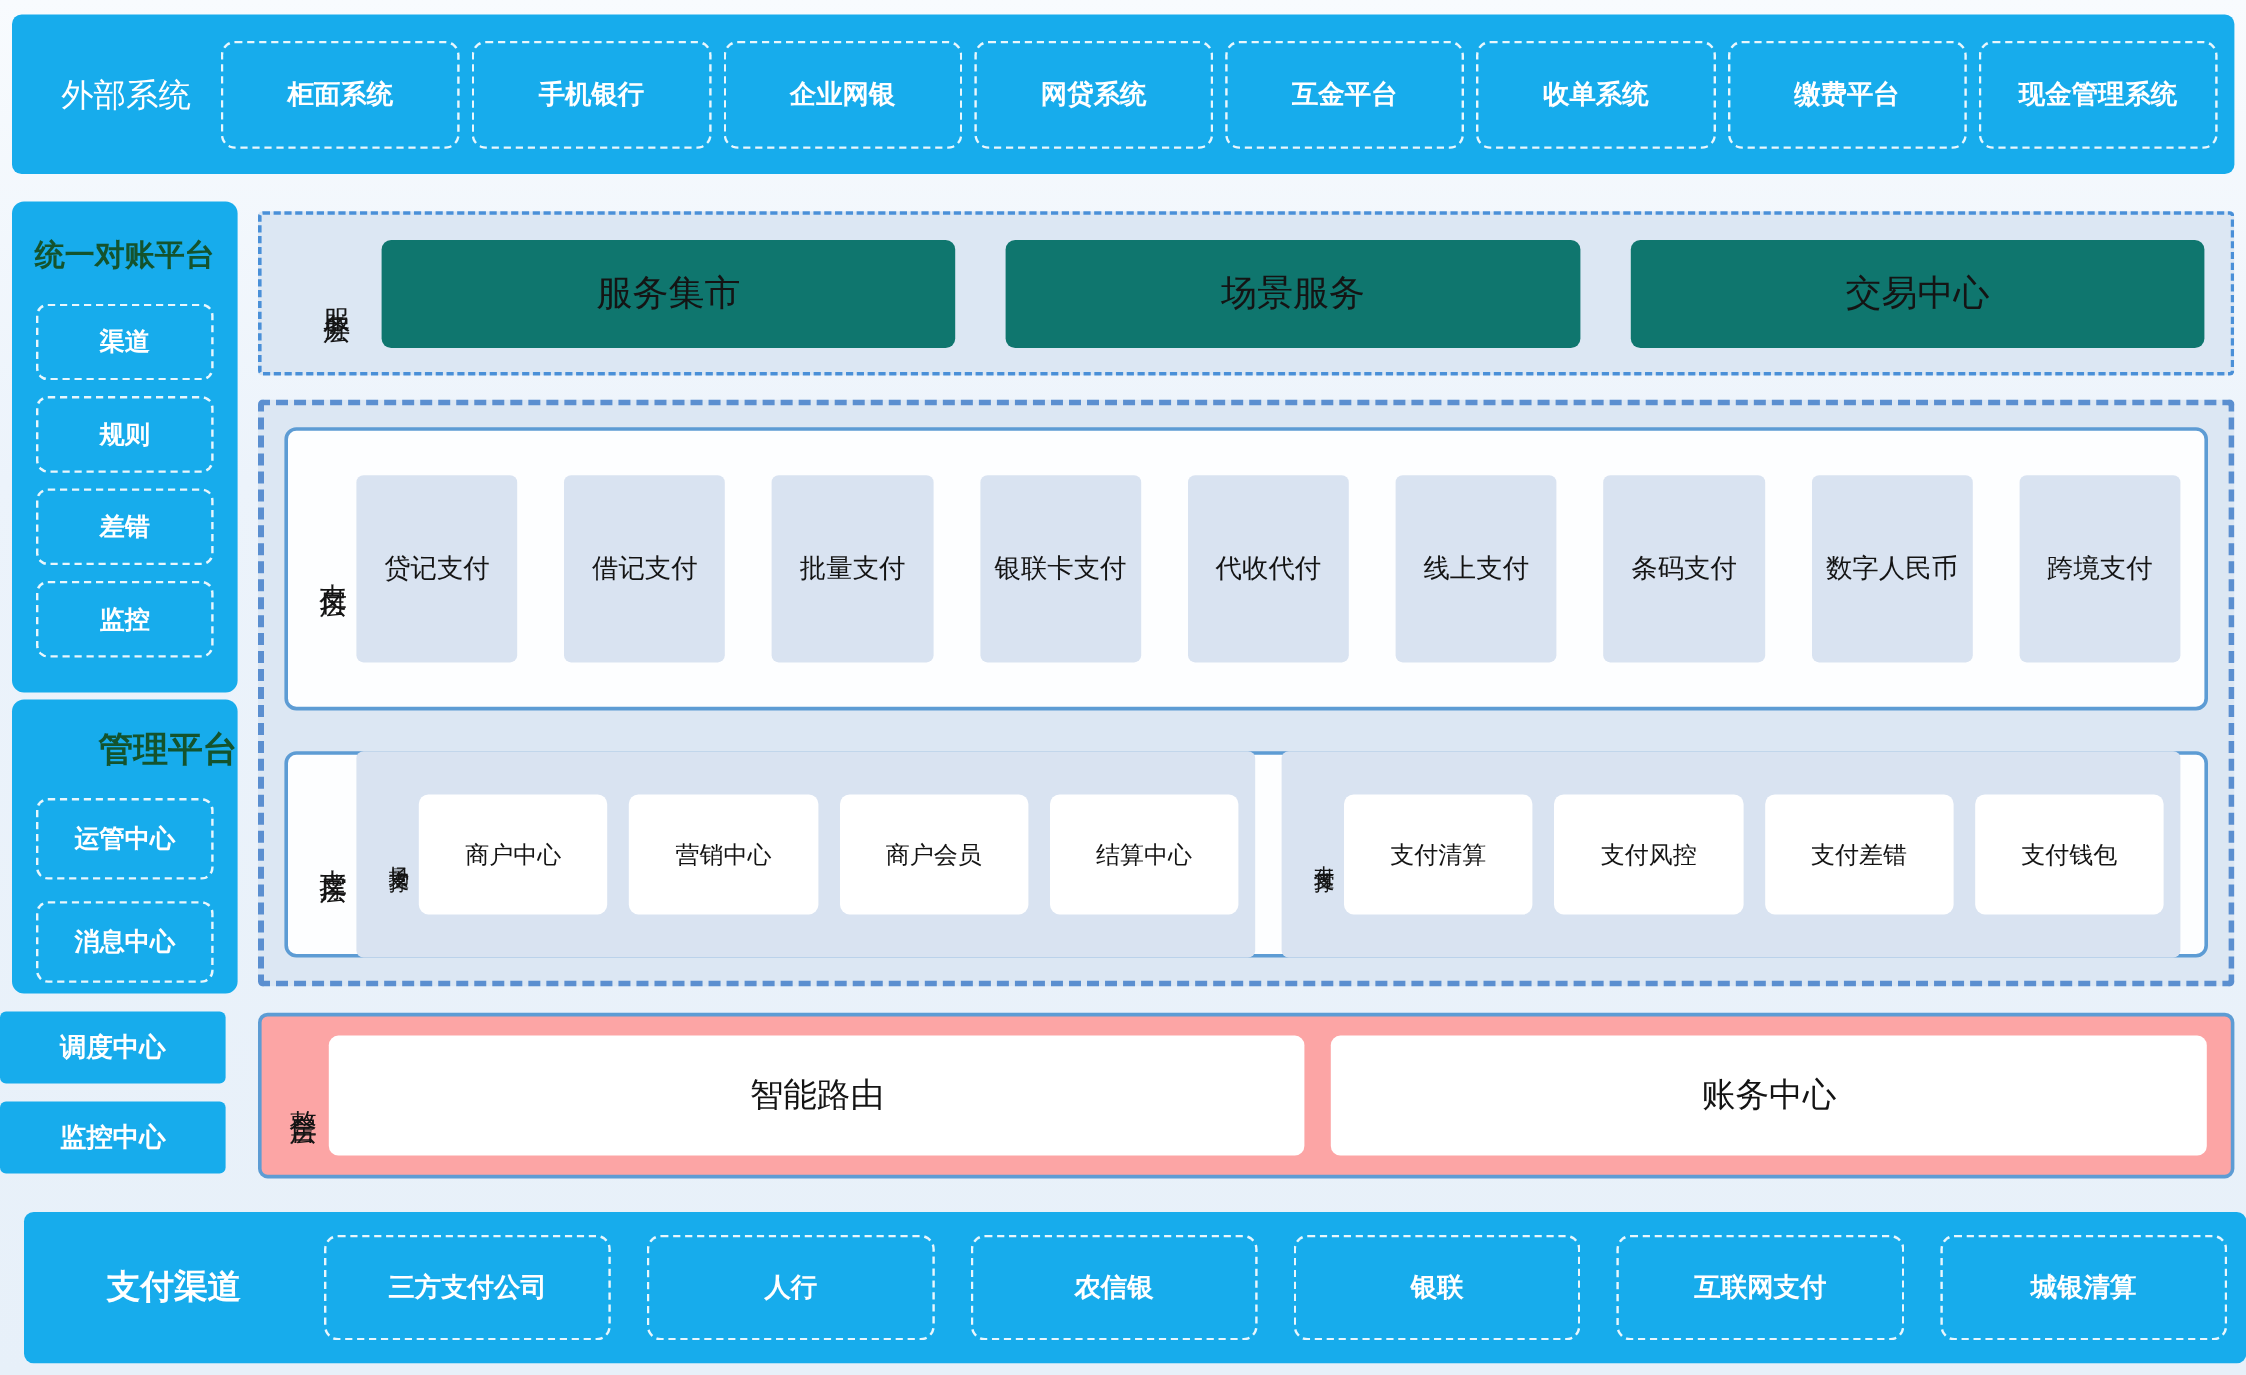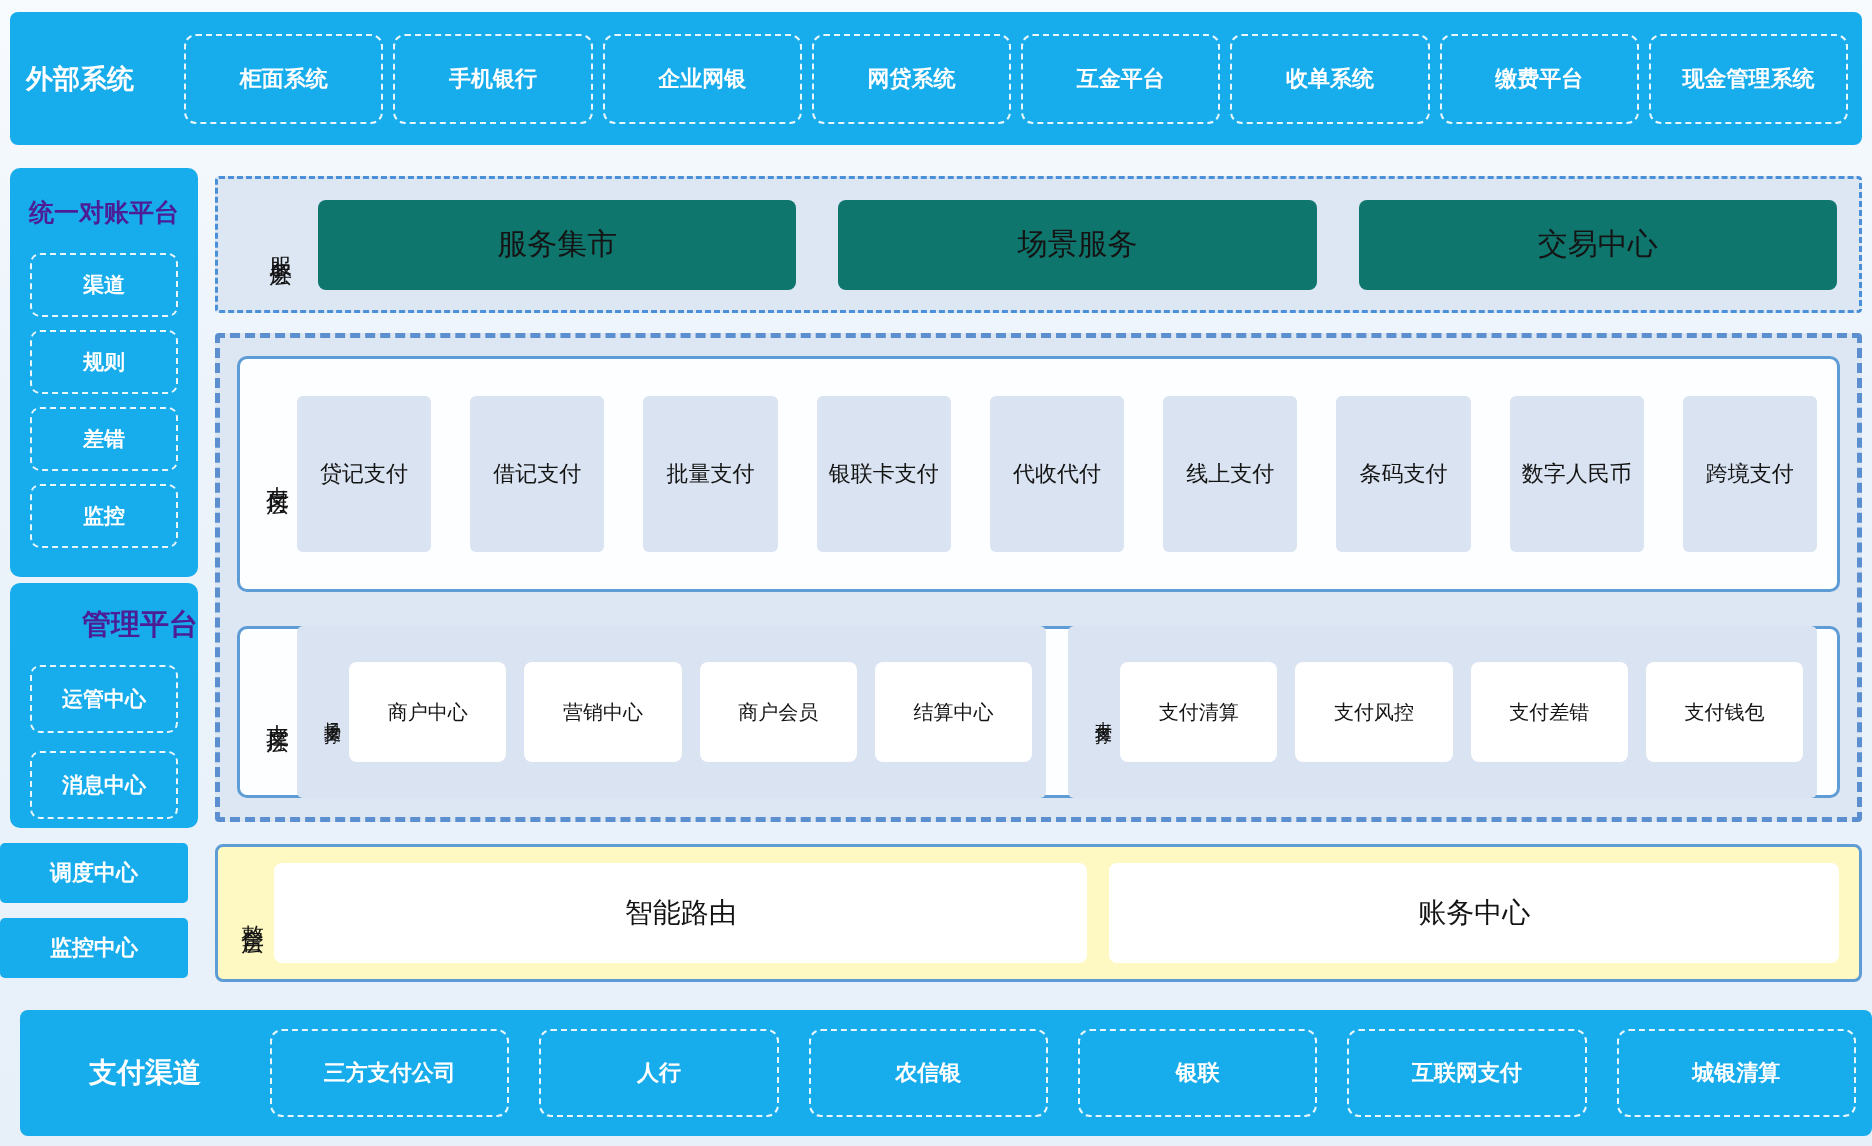--- a/index.html
+++ b/index.html
@@ -8,30 +8,30 @@
     font-family:"Liberation Sans", sans-serif;
     background:linear-gradient(180deg,#f8fbfe 0%,#ecf3fb 35%,#e7f0f9 100%);
     position:relative; color:#141414; overflow:hidden;
   }
   .cyan { background:#17ACEC; }
   .abs { position:absolute; }
 
   
   .top-bar { left:10px; top:12px; width:1852px; height:133px; border-radius:8px;
     display:flex; align-items:center; padding:0 14px 0 16px; }
-  .top-title { width:158px; font-size:27px; font-weight:bold; color:#fff; flex:none; }
+  .top-title { width:158px; font-size:27px; font-weight:normal; color:#fff; flex:none;text-align:center; }
   .bar-items { flex:1; display:flex; gap:10px; height:90px; }
   .dash-item { flex:1; border:2px dashed rgba(255,255,255,.9); border-radius:12px;
     color:#fff; font-size:22px; font-weight:bold; display:flex; align-items:center; justify-content:center; }
 
   
   .side-panel { left:10px; width:188px; border-radius:10px; color:#fff; }
   .sp1 { top:168px; height:409px; }
   .sp2 { top:583px; height:245px; }
-  .sp-title { text-align:center; font-weight:bold; color:#4c1d95; }
+  .sp-title { text-align:center; font-weight:bold; color:#14532d; }
   .sp1 .sp-title { padding-top:28px; font-size:25px; }
   .sp2 .sp-title { padding-top:22px; font-size:29px;text-align:right; }
   .sp-items { padding:0 20px; }
   .sp1 .sp-items { margin-top:24px; }
   .sp2 .sp-items { margin-top:20px; }
   .sp-item { height:64px; margin-bottom:13px; border:2px dashed rgba(255,255,255,.9);
     border-radius:10px; display:flex; align-items:center; justify-content:center;
     font-size:21px; font-weight:bold; color:#fff; }
   .sp2 .sp-item { height:68px; margin-bottom:18px; }
   .solid-side { left:0; width:188px; border-radius:5px; color:#fff;
@@ -67,21 +67,21 @@
   .support-box .lab { width:34px; flex:none; }
   .support-groups { flex:1; display:flex; gap:22px; height:172px; margin-left:8px; }
   .support-group { flex:1; background:#d9e3f1; border-radius:6px;
     display:flex; align-items:center; padding:0 14px 0 12px; }
   .support-group .glab { width:32px; flex:none; }
   .group-items { flex:1; display:flex; gap:18px; height:100px; margin-left:8px; }
   .group-item { flex:1; background:#fff; border-radius:8px; font-size:20px;
     display:flex; align-items:center; justify-content:center; }
 
   .integration-layer { left:215px; top:844px; width:1647px; height:138px;
-    background:#fef9c3; border:3px solid #5d9cd4; border-radius:8px;
+    background:#fca5a5; border:3px solid #5d9cd4; border-radius:8px;
     display:flex; align-items:center; padding:0 20px 0 12px; }
   .integration-layer .lab { width:34px; flex:none; }
   .int-boxes { flex:1; display:flex; gap:22px; height:100px; margin-left:10px; }
   .int-box { background:#fff; border-radius:8px; font-size:28px;
     display:flex; align-items:center; justify-content:center; }
   .int-box.b1 { flex:1.115; }
   .int-box.b2 { flex:1; }
 
   
   .bottom-bar { left:20px; top:1010px; width:1852px; height:126px; border-radius:8px;

